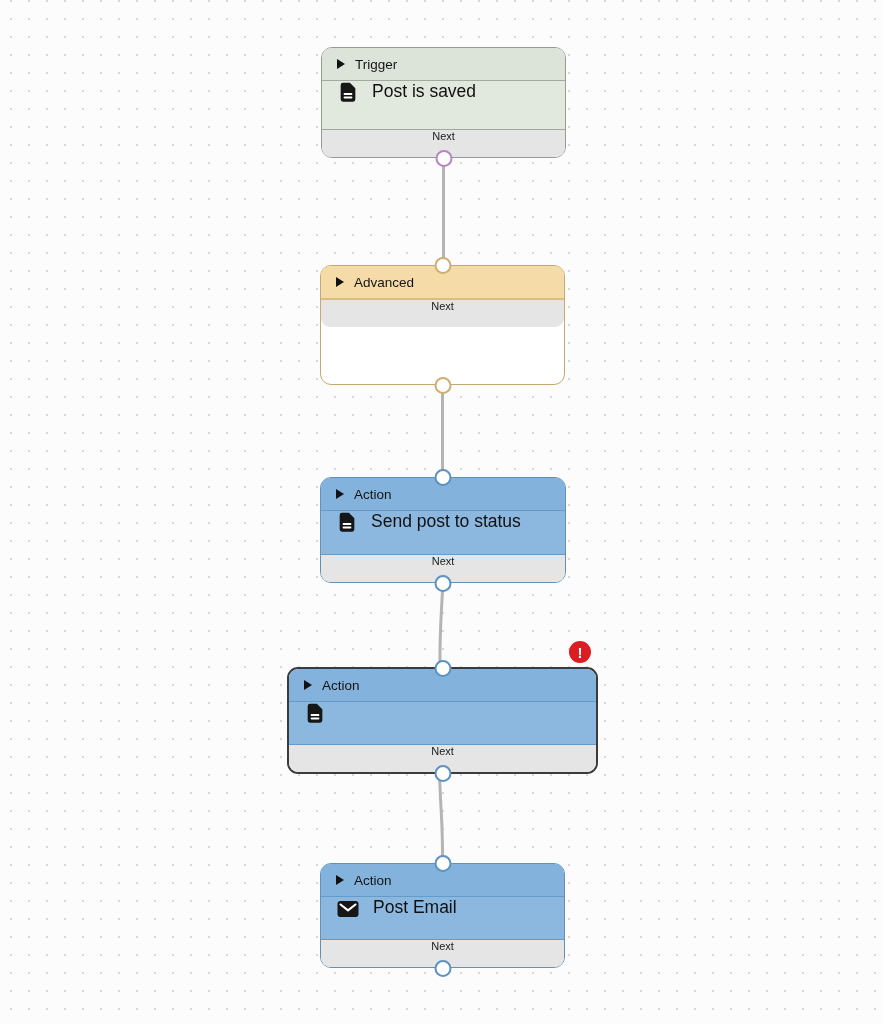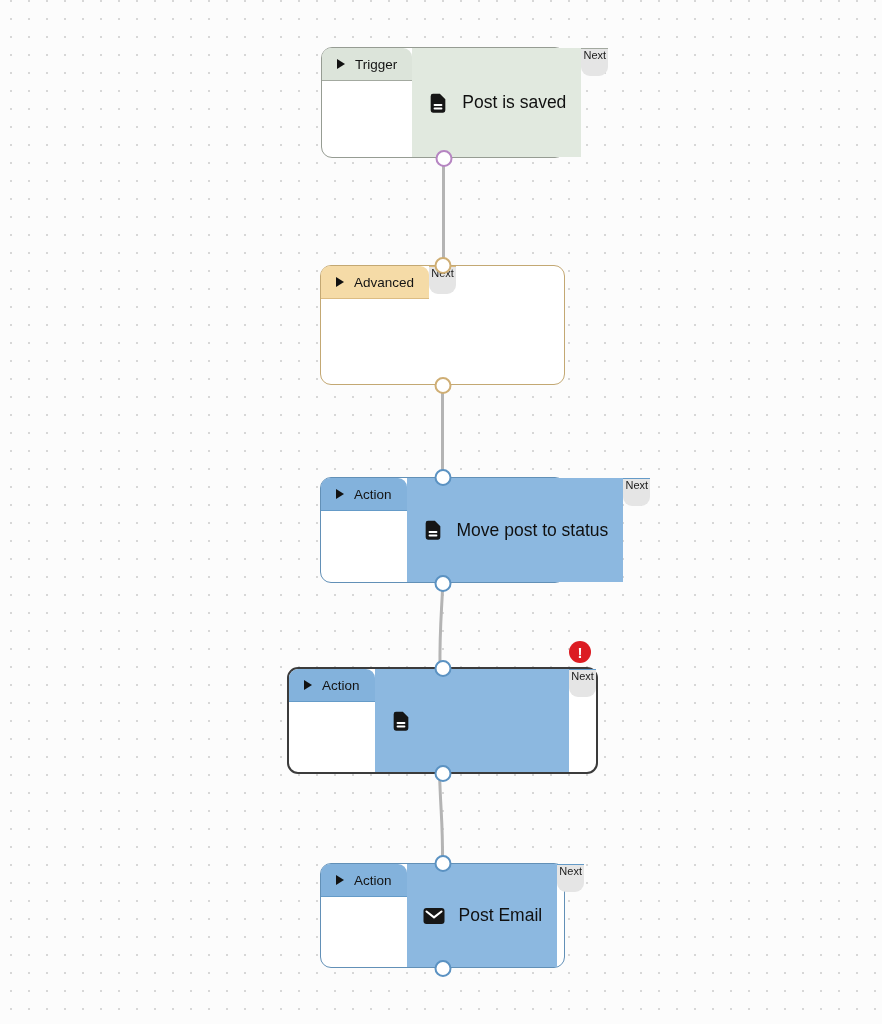--- a/index.html
+++ b/index.html
@@ -16,42 +16,42 @@
     background-position:2px 10px;
   }
   svg.wires{position:absolute;left:0;top:0;width:882px;height:1024px;z-index:0;}
   svg.wires path{fill:none;stroke:#b4b4b4;stroke-width:3;stroke-linecap:round;}
 
   .node{
     position:absolute;z-index:1;
     border:1.5px solid var(--border,#888);
     border-radius:11px;
     background:#fff;
-    display:flex;
+    display:flex;flex-direction:column;
     box-sizing:border-box;
   }
   .node.selected{border-width:2.5px;}
   .node-header{
     height:32px;flex:0 0 32px;
     display:flex;align-items:center;gap:10px;
     padding:0 15px;
     background:var(--header,#ddd);
     border-bottom:1px solid var(--divider,#aaa);
     border-radius:9px 9px 0 0;
     font-size:13.5px;color:#141414;
   }
   .tri{
     width:0;height:0;flex:0 0 auto;
     border-left:8px solid #111;
     border-top:5px solid transparent;
     border-bottom:5px solid transparent;
   }
   .node-body{
     flex:1 1 auto;
-    display:flex;align-items:center;gap:13px;
+    display:flex;align-items:flex-start;gap:13px;
     padding:0 15px;
     background:var(--body,#eee);
     font-size:17.5px;color:#101010;
     white-space:nowrap;
   }
   .node-body .nicon{flex:0 0 auto;display:flex;align-items:center;}
   .node-body .nicon svg{display:block;}
   .node-footer{
     flex:0 0 27px;height:27px;
     display:flex;align-items:flex-start;justify-content:center;
@@ -128,21 +128,21 @@
       <span>Action</span>
     </div>
     <div class="node-body">
       <span class="nicon">
         <svg width="22" height="22" viewBox="0 0 24 24">
             <path fill="#161616" d="M5 2h9l6 6v12a2.5 2.5 0 0 1-2.5 2.5h-11A2.5 2.5 0 0 1 4 20V4.5A2.5 2.5 0 0 1 6.5 2z"></path>
             <rect x="7.2" y="13.2" width="9.6" height="2" rx="1" fill="#fff"></rect>
             <rect x="7.2" y="17" width="9.6" height="2" rx="1" fill="#fff"></rect>
           </svg>
       </span>
-      <span>Move post to status</span>
+      <span>Send post to status</span>
     </div>
     <div class="node-footer">
       <span>Next</span>
     </div>
     <div class="port port-in"></div>
     <div class="port port-out"></div>
   </div>
 
   <div class="node selected" style="left: 287px; top: 667px; width: 311px; height: 107px; --header: #83b2dc; --body: #8cb8e0; --border: #3b3b3b; --divider: #659bc8; --port: #5b92c2;">
     <div class="err-badge" style="background: rgb(220, 28, 35);">!</div>

